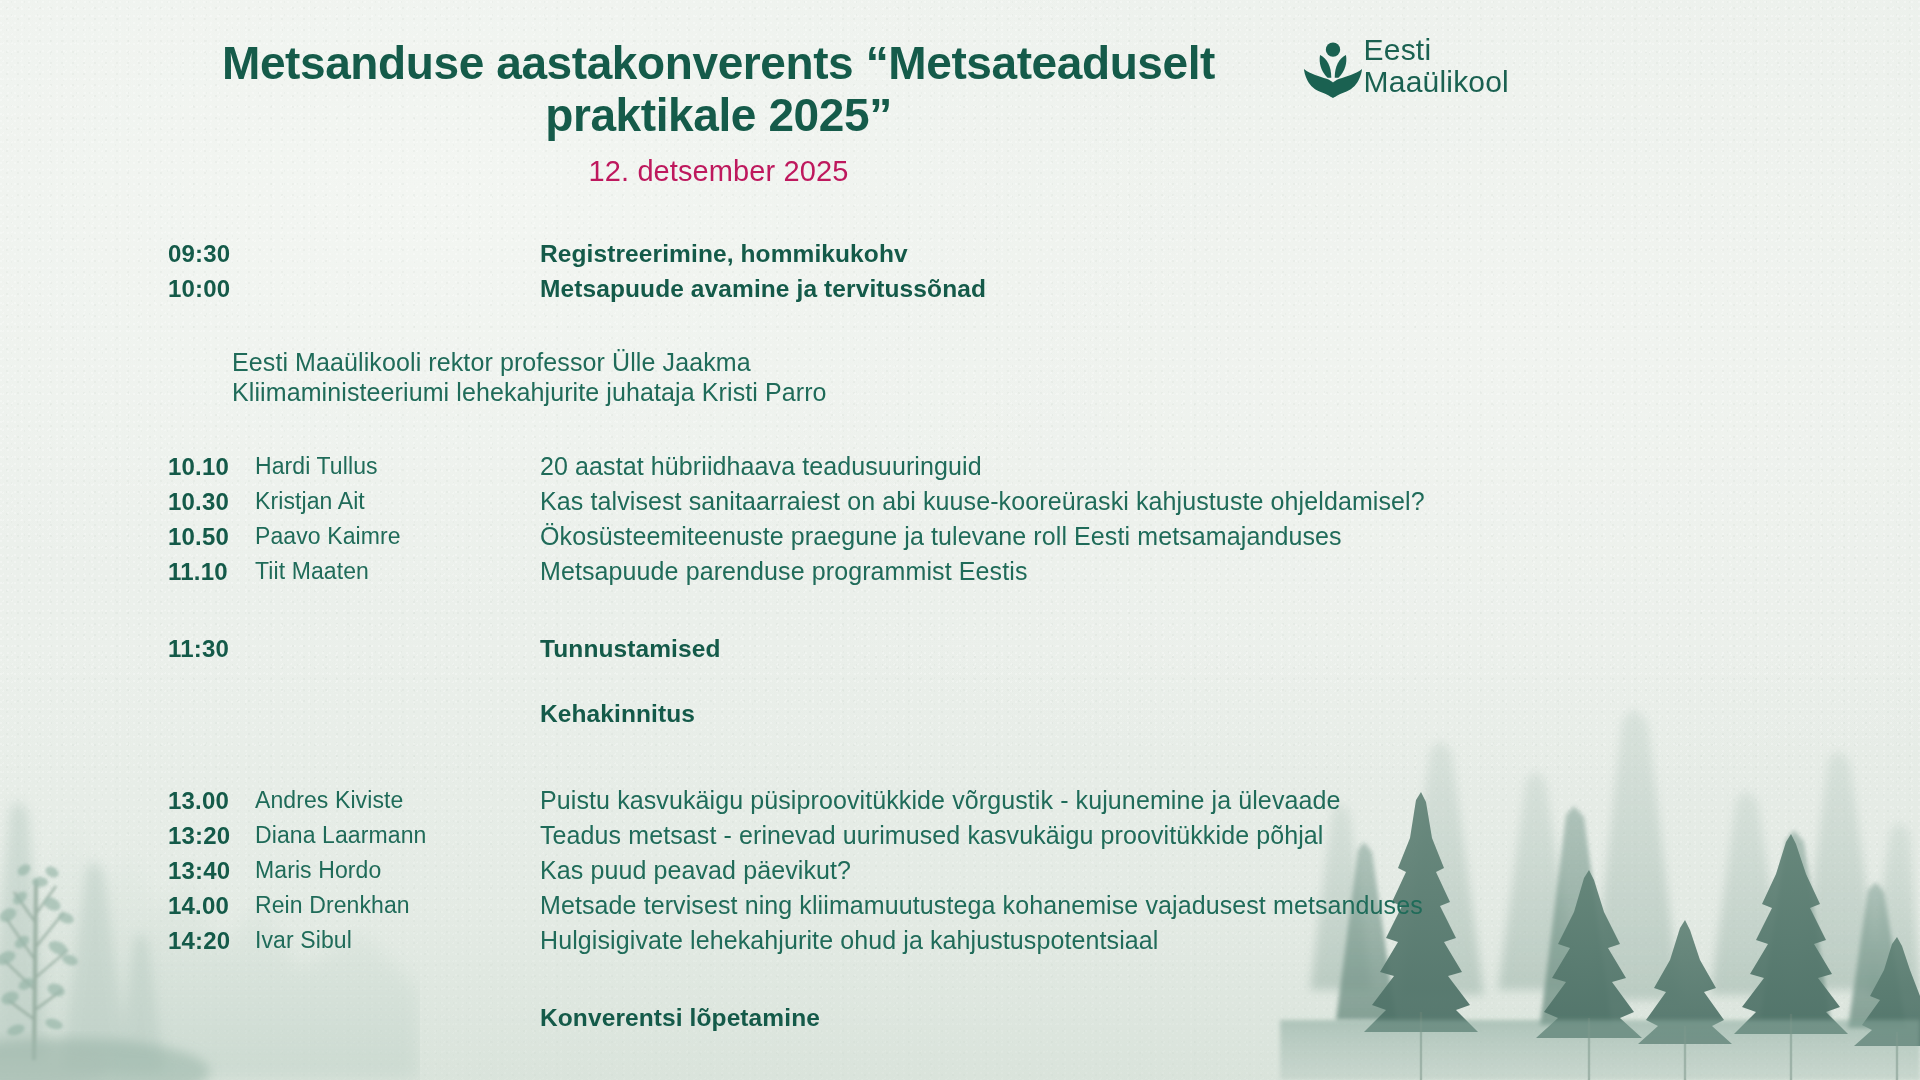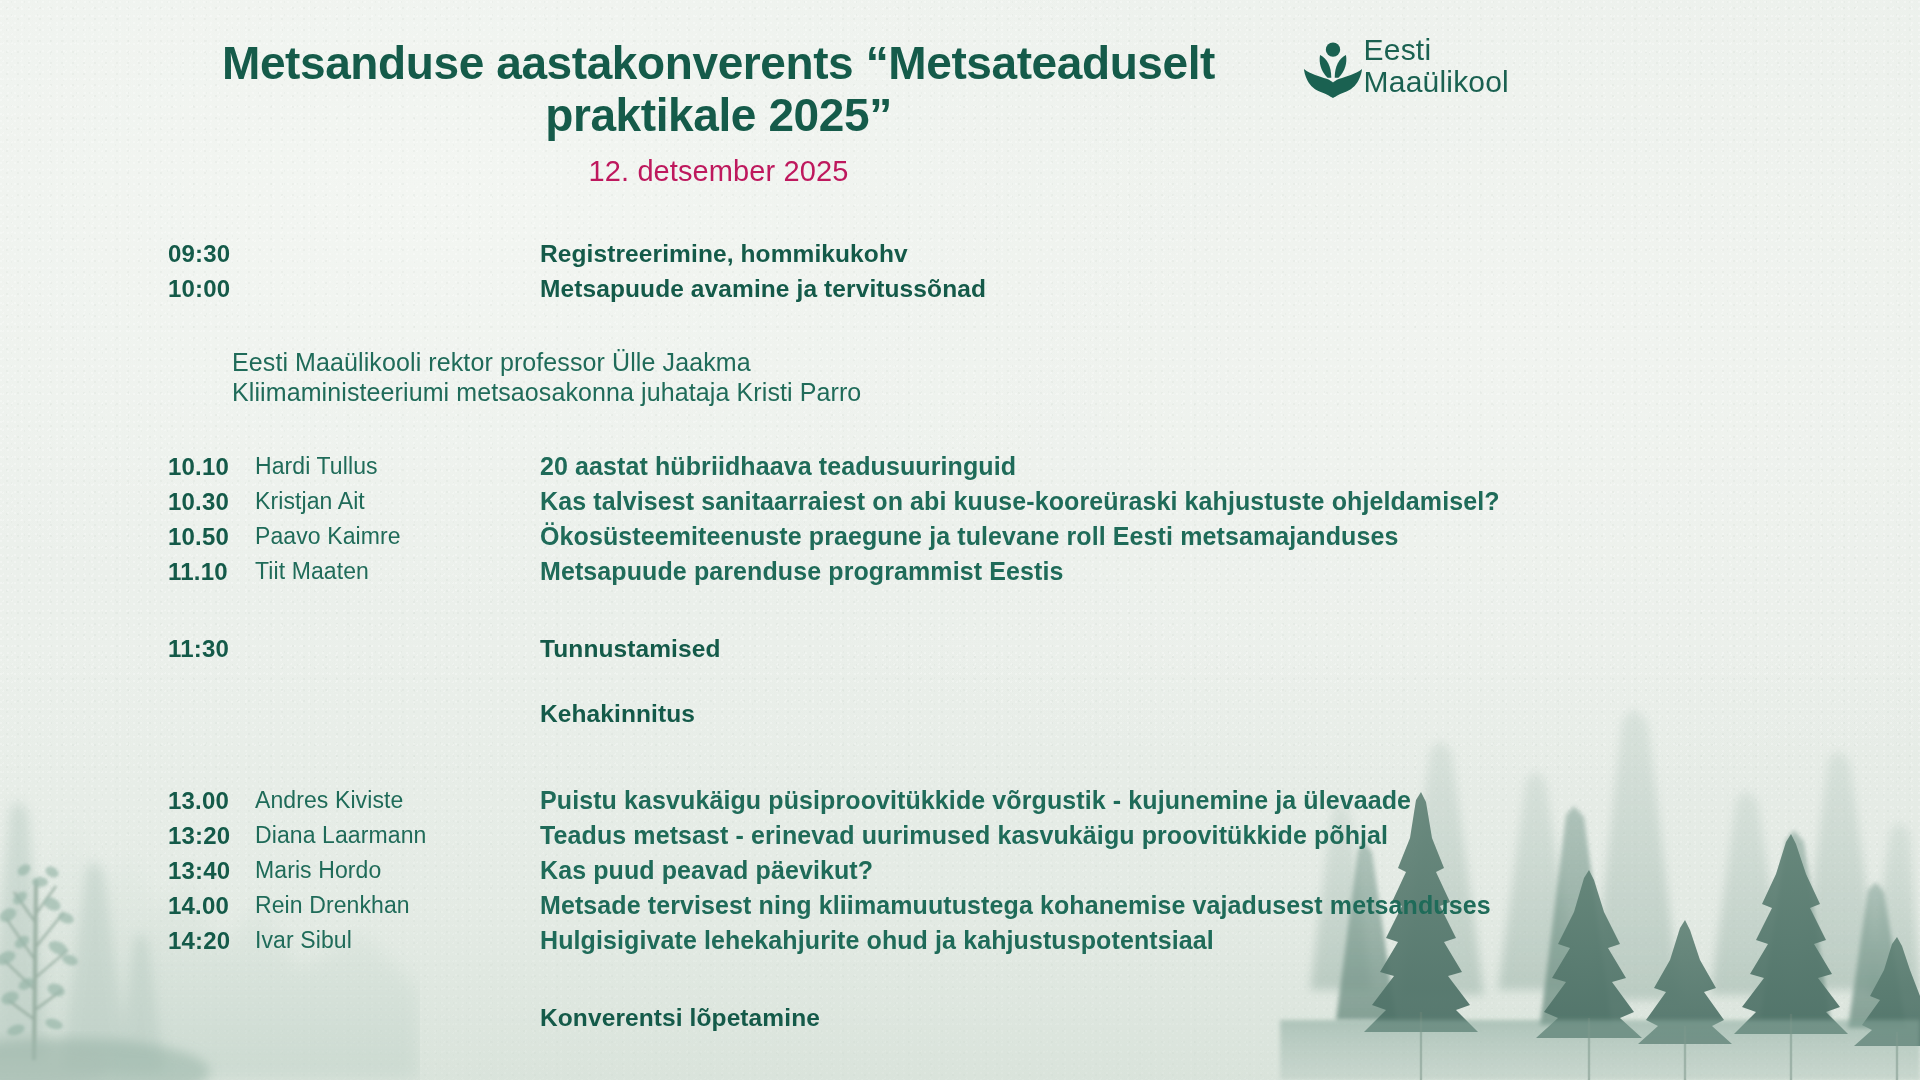--- a/index.html
+++ b/index.html
@@ -129,21 +129,21 @@
     width: 285px;
     flex: none;
     color: #1f6b59;
     font-size: 23px;
     font-weight: 400;
     letter-spacing: .1px;
   }
   .col-topic {
     color: #1f6b59;
     font-size: 25px;
-    font-weight: 700;
+    font-weight: 400;
     letter-spacing: .1px;
   }
   .row.bold .col-topic,
   .row.bold .col-speaker {
     font-weight: 700;
     color: #145a49;
     font-size: 24.5px;
   }
   .row.bold .col-time { font-size: 24px; }
 
@@ -350,21 +350,21 @@
       <div class="col-speaker"></div>
       <div class="col-topic">Metsapuude avamine ja tervitussõnad</div>
     </div>
 
     <div class="gap-lg"></div>
 
     <div class="note-row">
       <div class="note">Eesti Maaülikooli rektor professor Ülle Jaakma</div>
     </div>
     <div class="note-row">
-      <div class="note">Kliimaministeeriumi metsaosakonna juhataja Kristi Parro</div>
+      <div class="note">Kliimaministeeriumi lehekahjurite juhataja Kristi Parro</div>
     </div>
 
     <div class="gap-lg"></div>
 
     <div class="row">
       <div class="col-time">10.10</div>
       <div class="col-speaker">Hardi Tullus</div>
       <div class="col-topic">20 aastat hübriidhaava teadusuuringuid</div>
     </div>
     <div class="row">

